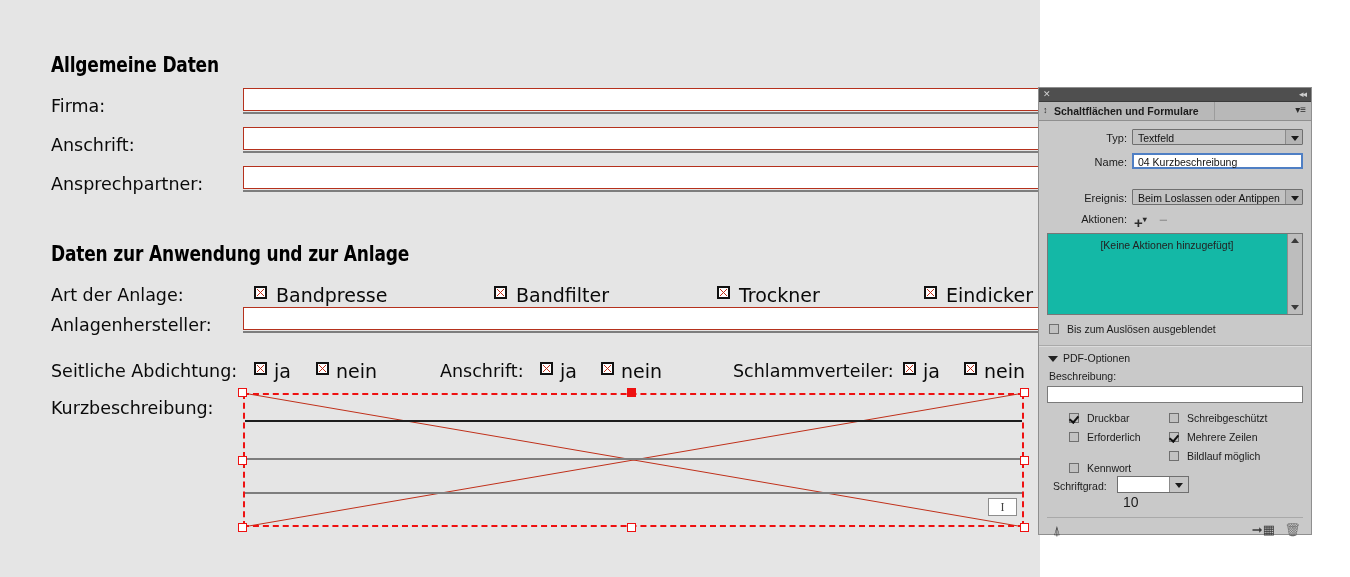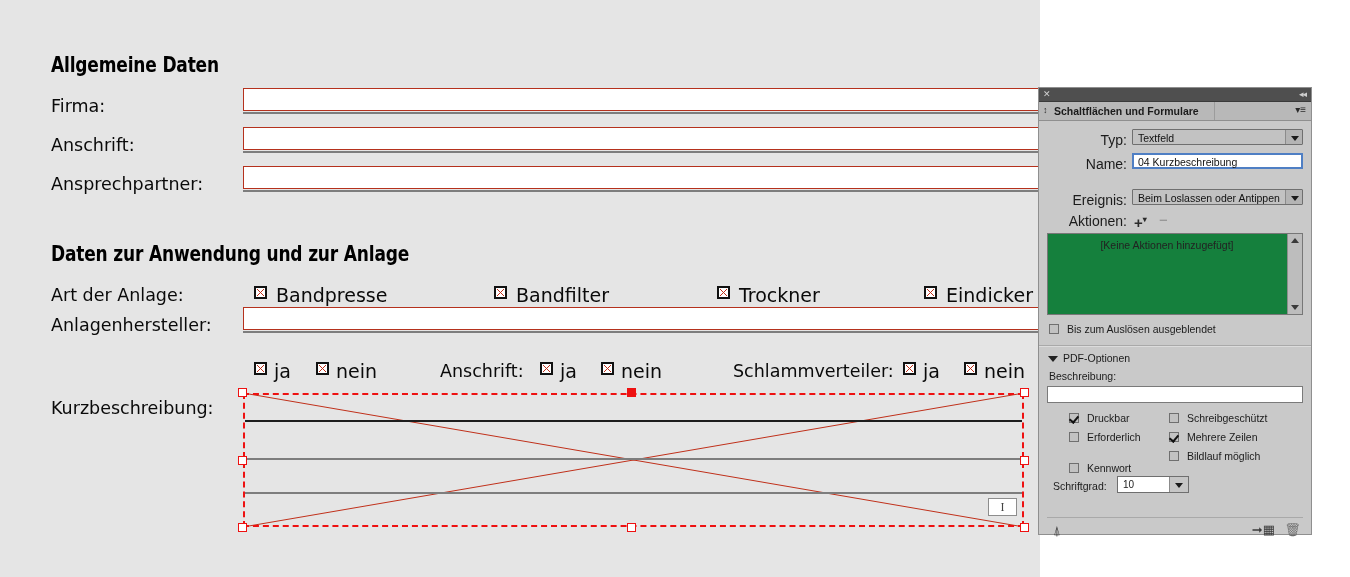--- a/index.html
+++ b/index.html
@@ -111,21 +111,21 @@
   #panel .hdr .tabedge{
     position:absolute;left:175px;top:0;bottom:0;width:1px;background:#9c9c9c;
   }
   #panel .hdr .menu{position:absolute;right:5px;top:2px;font-size:10px;color:#2a2a2a;}
 
   .body{padding:0;position:relative;height:415px;}
 
   .row{position:relative;height:20px;}
   .rlbl{
     position:absolute;left:0;width:88px;text-align:right;top:4px;
-    font-size:14px;color:#1b1b1b;
+    font-size:11px;color:#1b1b1b;
   }
   .ctl{position:absolute;left:93px;right:8px;top:1px;height:16px;}
 
   .combo{
     position:absolute;left:0;right:0;top:0;height:16px;
     background:#c2c2c2;border:1px solid #6f6f6f;box-sizing:border-box;
     border-radius:1px;
   }
   .combo .v{position:absolute;left:5px;top:2px;font-size:10.5px;color:#111;}
   .combo .arw{
@@ -145,21 +145,21 @@
 
   .actions{position:relative;height:20px;}
   .plus{
     position:absolute;left:95px;top:2px;font-size:15px;font-weight:bold;color:#2b2b2b;line-height:13px;
   }
   .plus small{font-size:8px;vertical-align:super;}
   .minus{position:absolute;left:120px;top:2px;font-size:15px;color:#8c8c8c;line-height:13px;}
 
   .listbox{
     position:absolute;left:8px;right:8px;top:0;height:82px;
-    background:#15803d;border:1px solid #777;box-sizing:border-box;
+    background:#14b8a6;border:1px solid #777;box-sizing:border-box;
   }
   .listbox .empty{
     position:absolute;left:0;right:16px;top:5px;text-align:center;font-size:10.5px;color:#222;
   }
   .sbar{
     position:absolute;right:0;top:0;bottom:0;width:14px;background:#bdbdbd;border-left:1px solid #8e8e8e;
   }
   .sbar .up,.sbar .dn{position:absolute;left:3px;width:0;height:0;}
   .sbar .up{top:4px;border-left:4px solid transparent;border-right:4px solid transparent;border-bottom:5px solid #3a3a3a;}
   .sbar .dn{bottom:4px;border-left:4px solid transparent;border-right:4px solid transparent;border-top:5px solid #3a3a3a;}
@@ -190,21 +190,21 @@
     background:#fff;border:1px solid #7a7a7a;box-sizing:border-box;
   }
   .g-item{position:absolute;white-space:nowrap;}
 
   .fs-row{position:relative;height:20px;}
   .fs-lbl{position:absolute;left:14px;top:4px;font-size:10.5px;}
   .fs-combo{
     position:absolute;left:78px;top:0;width:72px;height:17px;
     background:#fff;border:1px solid #6f6f6f;box-sizing:border-box;
   }
-  .fs-combo .v{position:absolute;left:5px;top:2px;font-size:10px;}
+  .fs-combo .v{position:absolute;left:5px;top:17px;font-size:14px;}
   .fs-combo .arw{
     position:absolute;right:0;top:0;bottom:0;width:18px;background:#c6c6c6;border-left:1px solid #8b8b8b;
   }
   .fs-combo .arw:after{
     content:"";position:absolute;left:5px;top:6px;
     border-left:4px solid transparent;border-right:4px solid transparent;border-top:5px solid #1b1b1b;
   }
 
   .footer{position:absolute;left:0;right:0;bottom:0;height:26px;}
   .footer .fsep{position:absolute;left:8px;right:8px;top:0;height:1px;background:#a9a9a9;}
@@ -250,20 +250,21 @@
 
   <div class="cbx" style="left:924px;top:286px;">
       <i></i>
     </div>
   <div class="cbtxt" style="left:946px;top:284px;">Eindicker</div>
 
   <div class="lbl" style="left:51px;top:315px;">Anlagenhersteller:</div>
   <div class="fld" style="left:243px;top:307px;width:830px;height:23px;"></div>
   <div class="rule" style="left:243px;top:331px;width:797px;"></div>
 
+  <div class="lbl" style="left:51px;top:361px;">Seitliche Abdichtung:</div>
 
   <div class="cbx" style="left:254px;top:362px;">
       <i></i>
     </div>
   <div class="cbtxt" style="left:274px;top:360px;">ja</div>
 
   <div class="cbx" style="left:316px;top:362px;">
       <i></i>
     </div>
   <div class="cbtxt" style="left:336px;top:360px;">nein</div>

